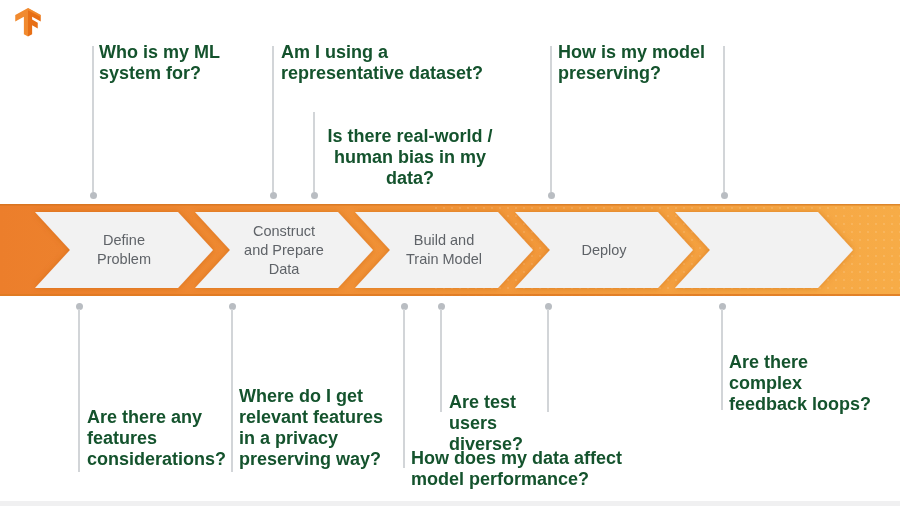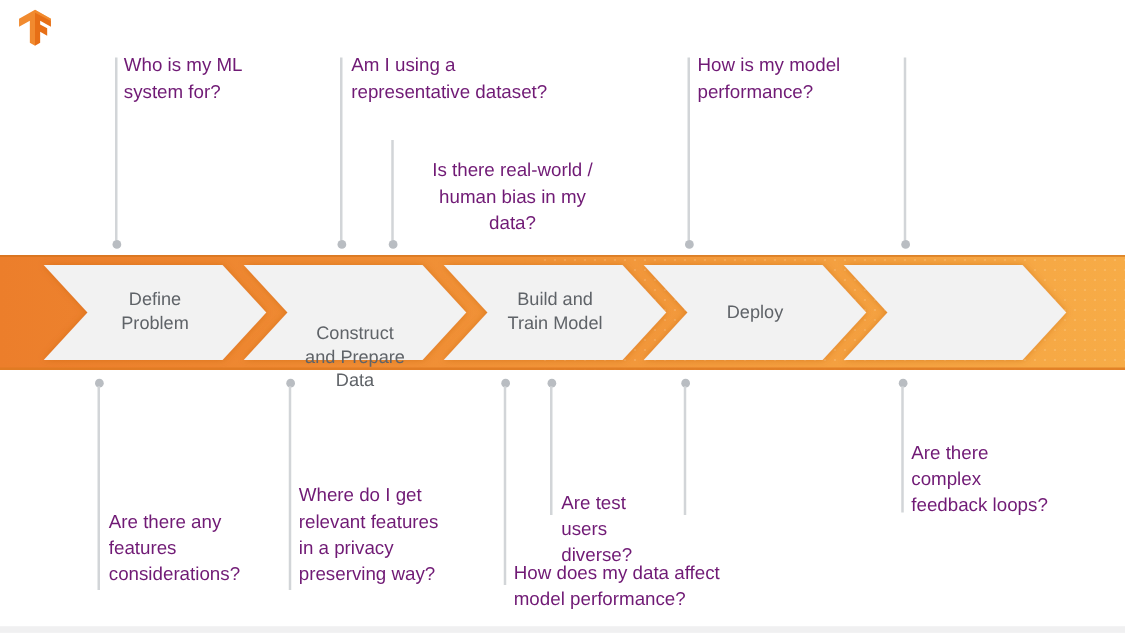--- a/index.html
+++ b/index.html
@@ -15,22 +15,22 @@
     position:absolute;width:2px;
     background:#d2d5d8;
   }
   .qdot{
     position:absolute;width:7px;height:7px;border-radius:50%;
     background:#b9bdc2;
   }
   
   .qtext{
     position:absolute;
-    font-size:15px;line-height:21px;font-weight:normal;
-    color:#701a75;
+    font-size:18px;line-height:21px;font-weight:bold;
+    color:#14532d;
     white-space:pre-line;
   }
   
   .band{
     position:absolute;left:0;top:204px;width:900px;height:92px;
   }
   .stage-label{
     position:absolute;top:204px;height:92px;width:150px;
     display:flex;align-items:center;justify-content:center;
     text-align:center;
@@ -73,21 +73,21 @@
   <div class="qdot" style="left:721px;top:192px;"></div>
 
   <div class="qtext" style="left:99px;top:42px;width:160px;">Who is my ML
 system for?</div>
   <div class="qtext" style="left:281px;top:42px;width:210px;">Am I using a
 representative dataset?</div>
   <div class="qtext" style="left:320px;top:126px;width:180px;text-align:center;">Is there real-world /
 human bias in my
 data?</div>
   <div class="qtext" style="left:558px;top:42px;width:160px;">How is my model
-performance?</div>
+preserving?</div>
 
   <svg class="band" viewBox="0 0 900 92">
     <defs>
       <linearGradient id="bandgrad" x1="0" y1="0" x2="1" y2="0">
         <stop offset="0" stop-color="#EC7E2B"></stop>
         <stop offset="1" stop-color="#F7AC47"></stop>
       </linearGradient>
       <pattern id="dots" width="8" height="8" patternUnits="userSpaceOnUse">
         <circle cx="4" cy="4" r="0.9" fill="#ffffff" opacity="0.5"></circle>
       </pattern>
@@ -103,21 +103,21 @@
       <polygon fill="#F2F2F2" points="35,8 178,8 213,46 178,84 35,84 70,46"></polygon>
       <polygon fill="#F2F2F2" points="195,8 338,8 373,46 338,84 195,84 230,46"></polygon>
       <polygon fill="#F2F2F2" points="355,8 498,8 533,46 498,84 355,84 390,46"></polygon>
       <polygon fill="#F2F2F2" points="515,8 658,8 693,46 658,84 515,84 550,46"></polygon>
       <polygon fill="#F2F2F2" points="675,8 818,8 853,46 818,84 675,84 710,46"></polygon>
     </g>
   </svg>
 
   <div class="stage-label" style="left:49px;">Define
 Problem</div>
-  <div class="stage-label" style="left:209px;margin-top:36px;">Construct
+  <div class="stage-label" style="left:209px;">Construct
 and Prepare
 Data</div>
   <div class="stage-label" style="left:529px;">Deploy</div>
   <div class="stage-label" style="left:369px;">Build and
 Train Model</div>
 
   <div class="qdot" style="left:76px;top:303px;"></div>
   <div class="qline" style="left:78px;top:309px;height:163px;"></div>
 
   <div class="qdot" style="left:229px;top:303px;"></div>

